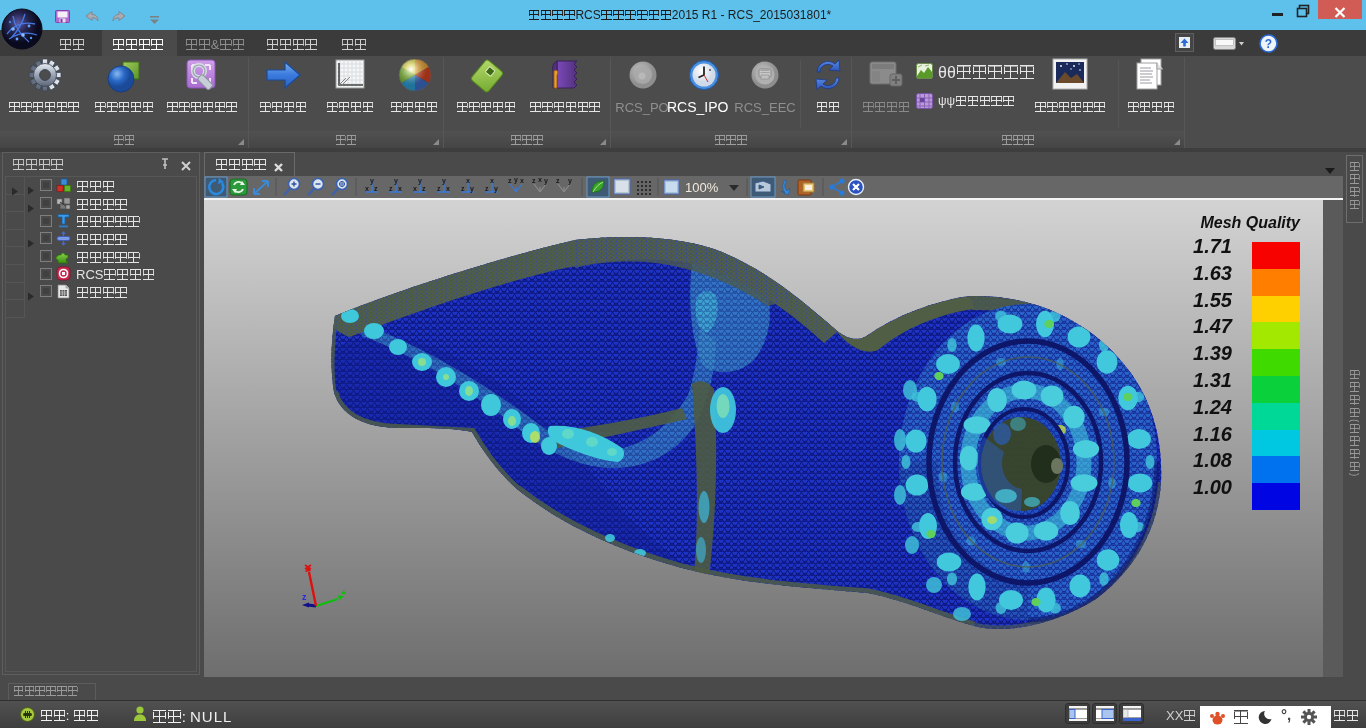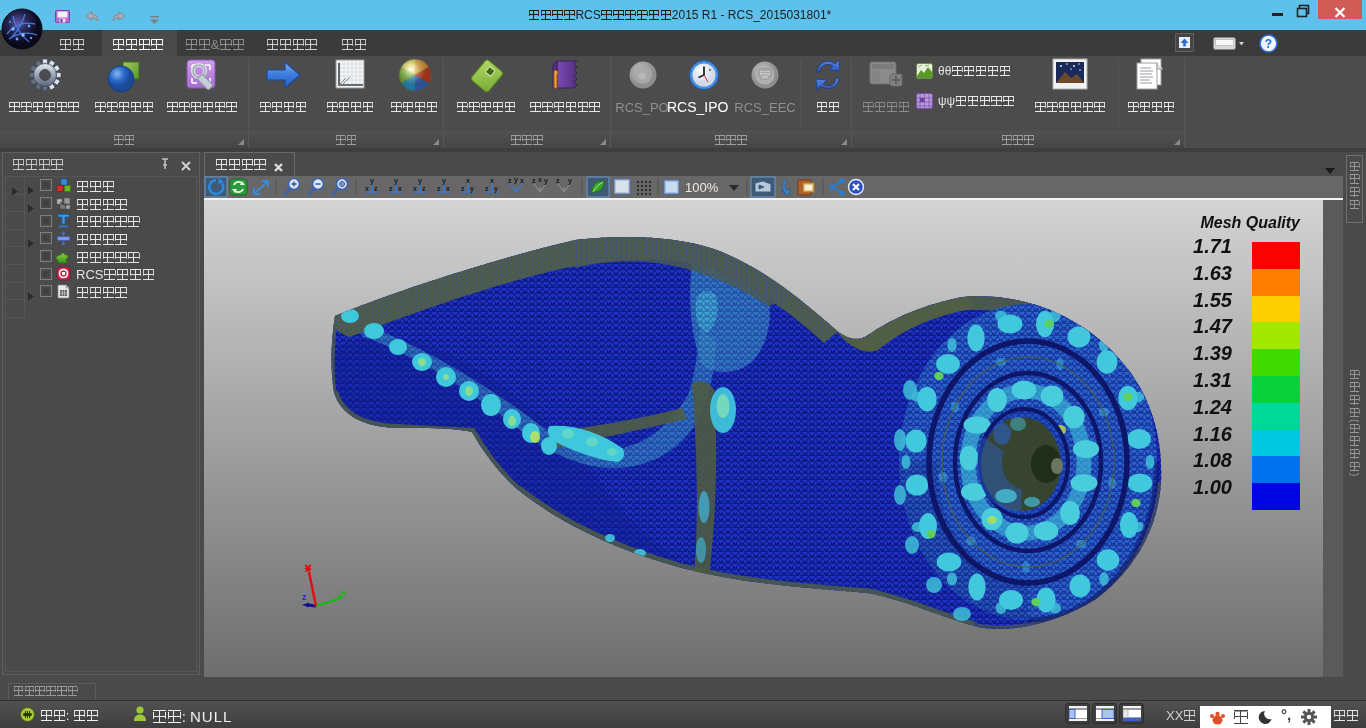--- a/index.html
+++ b/index.html
@@ -290,21 +290,21 @@
       <rect x="4" y="11" width="8" height="11" fill="#c8c8c8"></rect>
       <rect x="22" y="14" width="12" height="12" rx="2" fill="#c0c0c0" stroke="#888"></rect>
       <path d="M28,16 v8 M24,20 h8" stroke="#777" stroke-width="2"></path>
     </svg></div>
 <div class="abs" style="left:862px;top:100px;width:48px;text-align:center;color:#8a8a8a;font-size:12px"><span class="c"></span><span class="c"></span><span class="c"></span><span class="c"></span></div>
 <div class="abs" style="left:916px;top:63px"><svg width="17" height="16">
       <rect x="0.5" y="0.5" width="16" height="15" rx="2" fill="#e8f0e0" stroke="#6a8a4a"></rect>
       <path d="M1,13 L5,7 L8,10 L12,4 L16,9 L16,15 L1,15 Z" fill="#5a9a28"></path>
       <path d="M2,4 L6,2 M9,3 L13,2" stroke="#8ab860" stroke-width="1"></path>
     </svg></div>
-<div class="abs" style="left:938px;top:64px;color:#e6e6e6;font-size:12px;white-space:nowrap">θθ<span class="c"></span><span class="c"></span><span class="c"></span><span class="c"></span><span class="c"></span></div>
+<div class="abs" style="left:938px;top:64px;color:#e6e6e6;font-size:16px;white-space:nowrap">θθ<span class="c"></span><span class="c"></span><span class="c"></span><span class="c"></span><span class="c"></span></div>
 <div class="abs" style="left:916px;top:93px"><svg width="17" height="16">
       <rect x="0.5" y="0.5" width="16" height="15" rx="2" fill="#b89ad8" stroke="#7a52a8"></rect>
       <path d="M4,1 V15 M8.5,1 V15 M13,1 V15 M1,5 H16 M1,9 H16 M1,13 H16" stroke="#8a62b8" stroke-width="1"></path>
       <rect x="4" y="5" width="4.5" height="4" fill="#6a42a0"></rect>
     </svg></div>
 <div class="abs" style="left:938px;top:94px;color:#e6e6e6;font-size:12px;white-space:nowrap">ψψ<span class="c"></span><span class="c"></span><span class="c"></span><span class="c"></span><span class="c"></span></div>
 <div class="abs" style="left:1051px;top:57px"><svg width="40" height="36">
 <rect x="2" y="2" width="34" height="30" fill="#f2f2f2" stroke="#b0b0b0"></rect>
 <rect x="5" y="5" width="28" height="21" fill="#1a2a5a"></rect>
 <path d="M5,26 L14,15 L20,21 L26,17 L33,26 Z" fill="#6a4a2a"></path>

